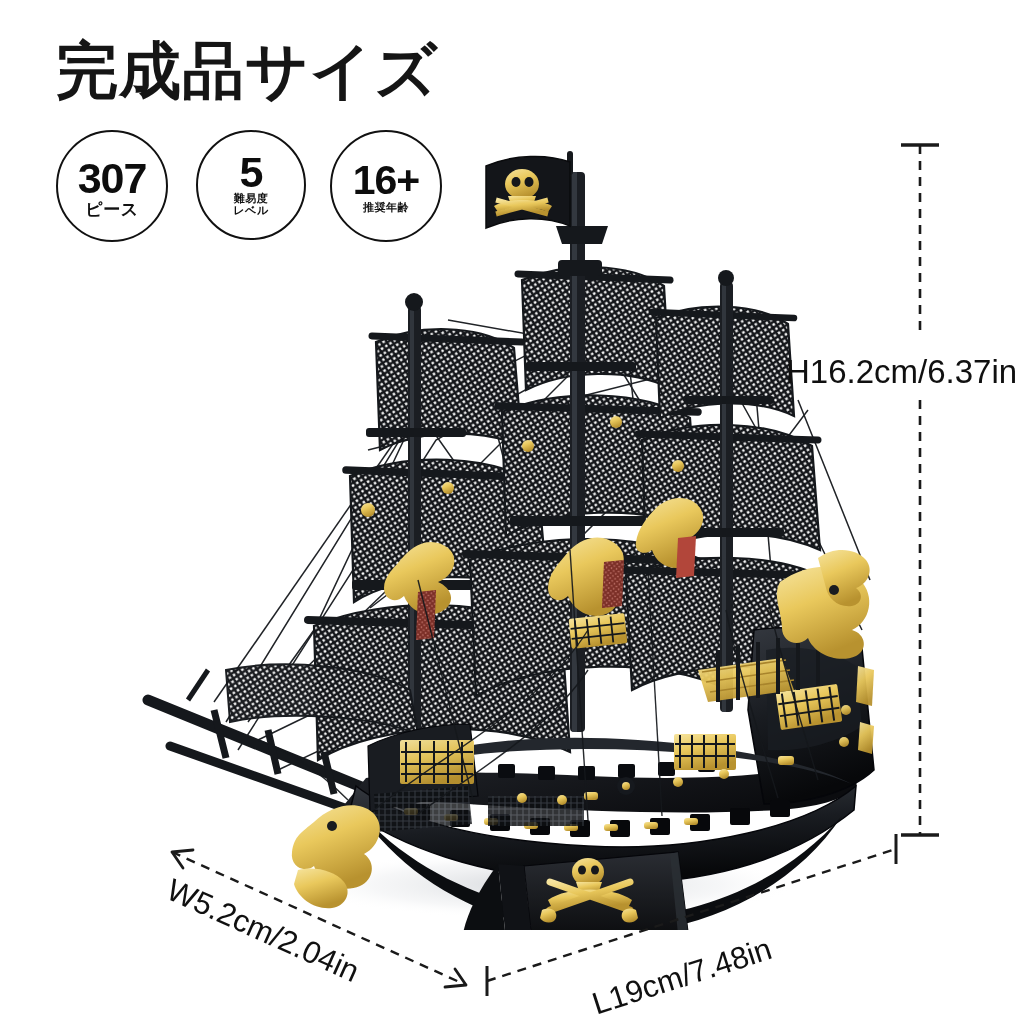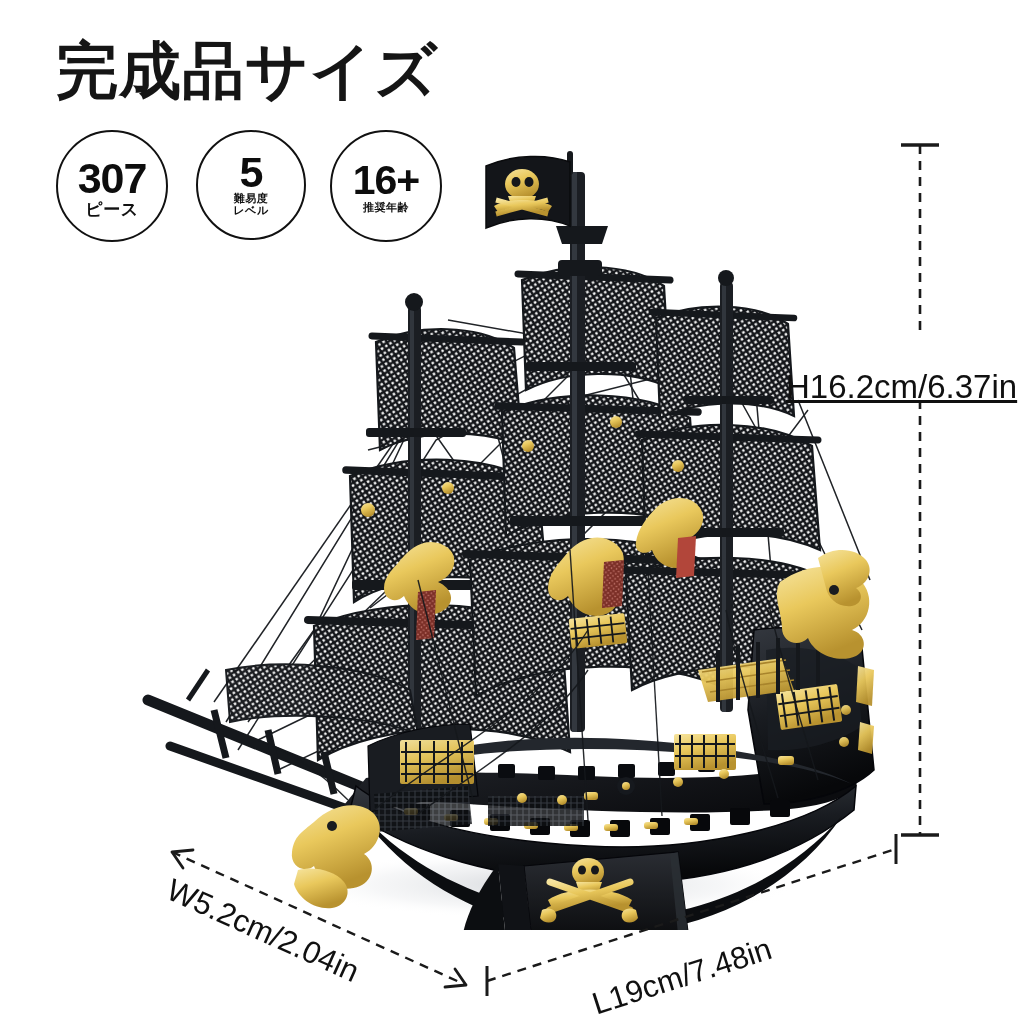--- a/index.html
+++ b/index.html
@@ -72,22 +72,21 @@
   
   .dim-label {
     position: absolute;
     font-size: 33px;
     font-weight: 400;
     color: #101010;
     white-space: nowrap;
   }
   #dim-height-label {
     left: 786px;
-    top: 368px;
-    text-decoration: underline;
+    top: 353px;
   }
   #dim-width-label {
     left: 176px;
     top: 872px;
     transform-origin: 0 0;
     transform: rotate(24.3deg);
     font-size: 31px;
   }
   #dim-length-label {
     left: 588px;

